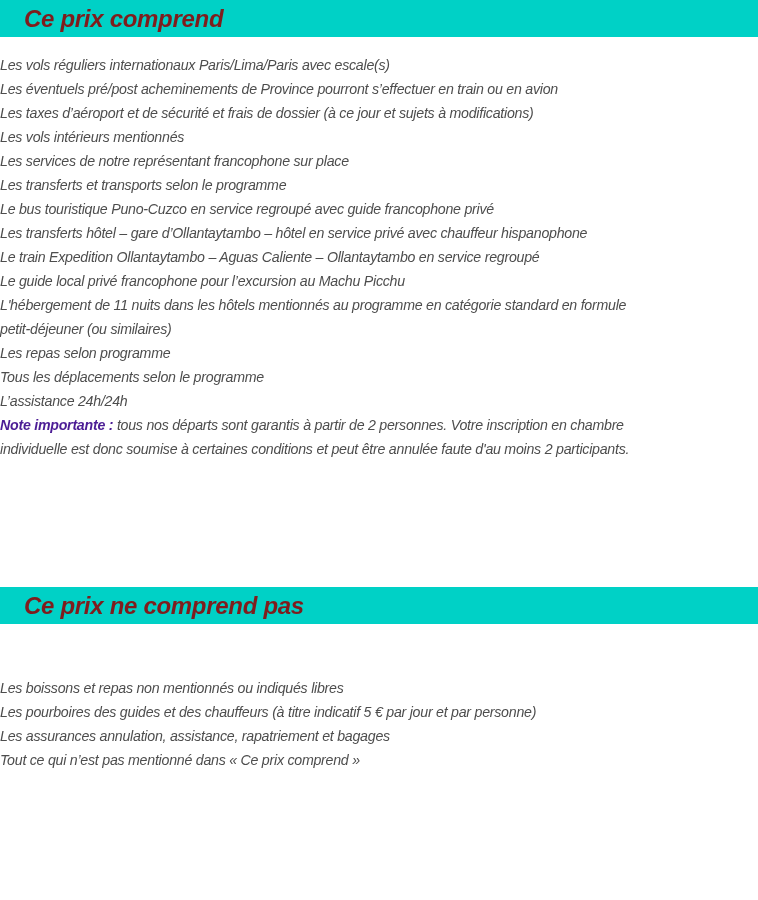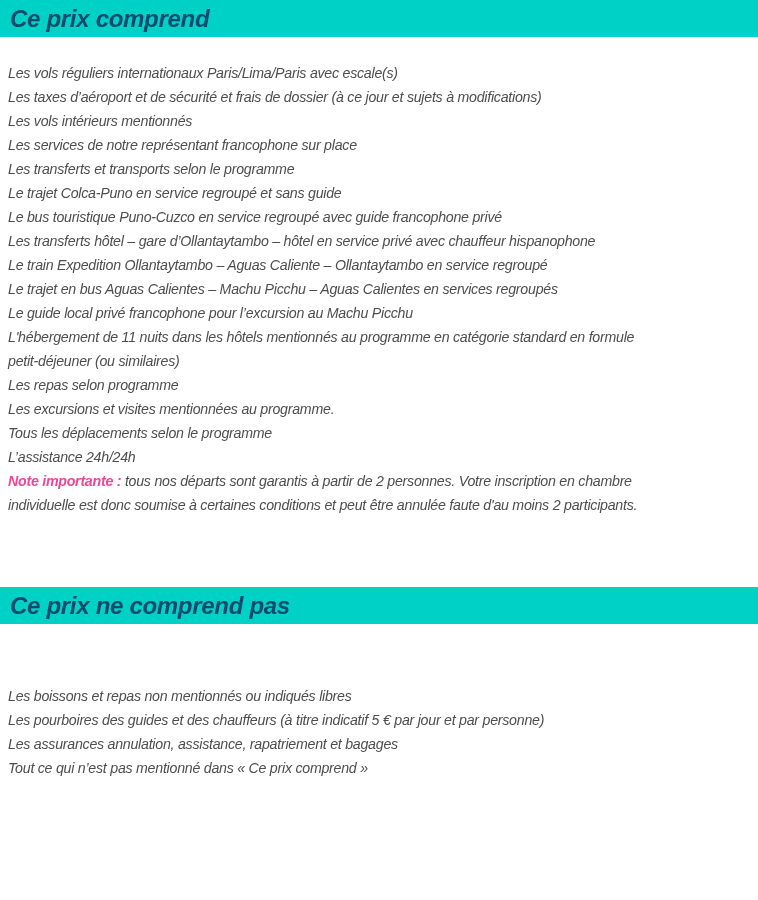--- a/index.html
+++ b/index.html
@@ -16,78 +16,76 @@
   }
   .section-header {
     position: absolute;
     left: 0;
     width: 758px;
     height: 37px;
     background: #00d1c6;
   }
   .section-header h2 {
     margin: 0;
-    padding-left: 10px;
-    color: #0c4a6e;
+    padding-left: 24px;
+    color: #7f1d1d;
     font-family: "Liberation Sans", sans-serif;
     font-style: italic;
     font-weight: bold;
     font-size: 24px;
     line-height: 37px;
     letter-spacing: -0.3px;
   }
   .list {
     position: absolute;
     left: 0;
     width: 644px;
-    margin: 8px;
+    margin: 0;
     padding: 0;
     list-style: none;
   }
   .list li {
     font-family: "Liberation Sans", sans-serif;
     font-style: italic;
     font-size: 14.2px;
     line-height: 24px;
     color: #4d4d4d;
     letter-spacing: -0.25px;
     margin: 0;
     padding: 0;
   }
   .note strong {
     font-weight: bold;
-    color: #ec4899;
+    color: #4c1d95;
   }
   #header-included { top: 0; }
   #list-included { top: 53px; }
   #header-excluded { top: 587px; }
   #list-excluded { top: 676px; }
 </style>
 </head>
 <body>
 
 <div class="section-header" id="header-included">
   <h2>Ce prix comprend</h2>
 </div>
 
 <ul class="list" id="list-included">
   <li>Les vols réguliers internationaux Paris/Lima/Paris avec escale(s)</li>
+  <li>Les éventuels pré/post acheminements de Province pourront s’effectuer en train ou en avion</li>
   <li>Les taxes d’aéroport et de sécurité et frais de dossier (à ce jour et sujets à modifications)</li>
   <li>Les vols intérieurs mentionnés</li>
   <li>Les services de notre représentant francophone sur place</li>
   <li>Les transferts et transports selon le programme</li>
-  <li>Le trajet Colca-Puno en service regroupé et sans guide</li>
   <li>Le bus touristique Puno-Cuzco en service regroupé avec guide francophone privé</li>
   <li>Les transferts hôtel – gare d’Ollantaytambo – hôtel en service privé avec chauffeur hispanophone</li>
   <li>Le train Expedition Ollantaytambo – Aguas Caliente – Ollantaytambo en service regroupé</li>
-  <li>Le trajet en bus Aguas Calientes – Machu Picchu – Aguas Calientes en services regroupés</li>
   <li>Le guide local privé francophone pour l’excursion au Machu Picchu</li>
   <li>L'hébergement de 11 nuits dans les hôtels mentionnés au programme en catégorie standard en formule petit-déjeuner (ou similaires)</li>
   <li>Les repas selon programme</li>
-  <li>Les excursions et visites mentionnées au programme.</li>
   <li>Tous les déplacements selon le programme</li>
   <li>L’assistance 24h/24h</li>
   <li class="note"><strong>Note importante :</strong><span> tous nos départs sont garantis à partir de 2 personnes. Votre inscription en chambre individuelle est donc soumise à certaines conditions et peut être annulée faute d'au moins 2 participants.</span></li>
 </ul>
 
 <div class="section-header" id="header-excluded">
   <h2>Ce prix ne comprend pas</h2>
 </div>
 
 <ul class="list" id="list-excluded">

